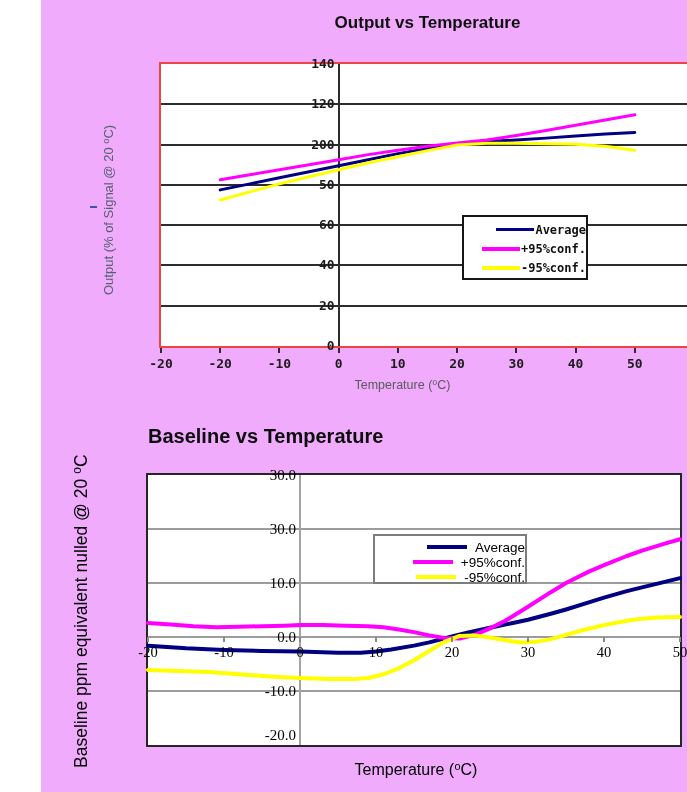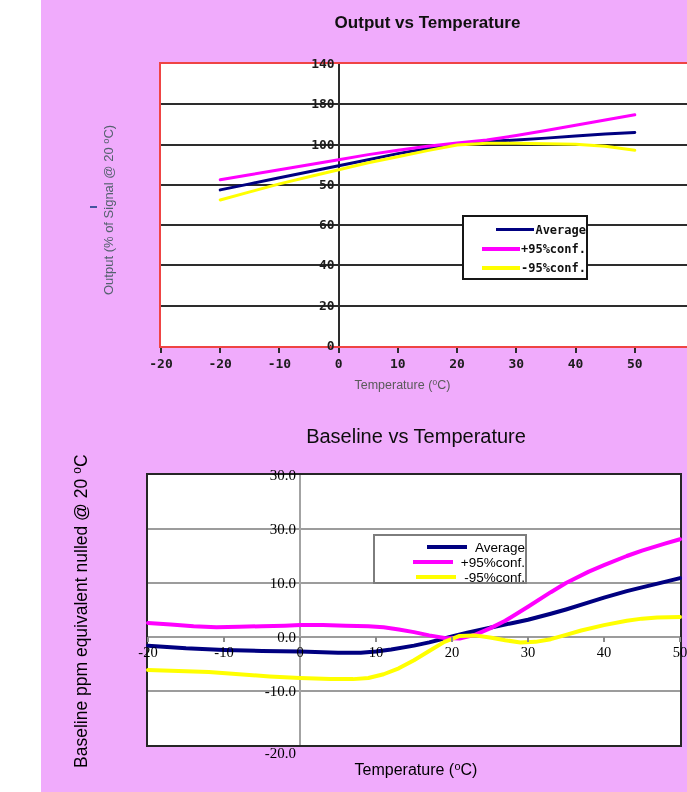--- a/index.html
+++ b/index.html
@@ -37,22 +37,22 @@
   .c0 .legend-swatch{width:38px;}
   .c0 .legend-label{font-family:"DejaVu Sans Mono","Liberation Mono",monospace;
         font-weight:bold;font-size:12px;color:#111;margin-left:1px;}
   .c0 .axis-title-x{left:95px;top:377px;width:533px;text-align:center;
         font-size:12.5px;color:#5a5a5a;}
   .c0 .axis-title-y{left:60px;top:120px;height:180px;font-size:13px;color:#54616e;}
   .c0 polyline{stroke-width:3;}
   .stray-dash{position:absolute;left:49px;top:206px;width:7px;height:2px;background:#44539f;}
 
   
-  .c1 .chart-title{left:107px;top:425px;width:536px;text-align:center;
-        font-size:20px;font-weight:normal;color:#0d0d0d;}
+  .c1 .chart-title{left:107px;top:425px;width:536px;text-align:left;
+        font-size:20px;font-weight:bold;color:#0d0d0d;}
   .c1 .plot{left:105px;top:473px;width:536px;height:274px;border:2px solid #262626;background:#fff;}
   .c1 .gridline-h{height:1.5px;background:#9c9c9c;}
   .c1 .vline{width:2px;background:#a3a3a3;}
   .c1 .ylabel{font-family:"Liberation Serif","DejaVu Serif",serif;
         font-size:15px;color:#000;width:60px;text-align:right;z-index:2;}
   .c1 .xlabel{font-family:"Liberation Serif","DejaVu Serif",serif;
         font-size:14.5px;color:#000;width:44px;text-align:center;z-index:2;}
   .c1 .xtick{width:1.5px;height:5px;background:#8a8a8a;}
   .c1 .legend{left:225px;top:59px;width:154px;height:50px;border:2px solid #7d7d7d;
         padding:4px 0 0 13px;box-sizing:border-box;}
@@ -80,22 +80,22 @@
           <div class="gridline-h" style="top: 39.2857px;"></div>
           <div class="gridline-h" style="top: 79.5714px;"></div>
           <div class="gridline-h" style="top: 119.857px;"></div>
           <div class="gridline-h" style="top: 160.143px;"></div>
           <div class="gridline-h" style="top: 200.429px;"></div>
           <div class="gridline-h" style="top: 240.714px;"></div>
         </div>
       <div class="vline" style="left: 176.667px;"></div>
       <div class="ylabels-layer">
           <div class="ylabel" style="left: 113.667px; top: -8px;">140</div>
-          <div class="ylabel" style="left: 113.667px; top: 32.2857px;">180</div>
-          <div class="ylabel" style="left: 113.667px; top: 72.5714px;">100</div>
+          <div class="ylabel" style="left: 113.667px; top: 32.2857px;">120</div>
+          <div class="ylabel" style="left: 113.667px; top: 72.5714px;">200</div>
           <div class="ylabel" style="left: 113.667px; top: 112.857px;">50</div>
           <div class="ylabel" style="left: 113.667px; top: 153.143px;">60</div>
           <div class="ylabel" style="left: 113.667px; top: 193.429px;">40</div>
           <div class="ylabel" style="left: 113.667px; top: 233.714px;">20</div>
           <div class="ylabel" style="left: 113.667px; top: 274px;">0</div>
         </div>
       <svg class="series-svg" preserveAspectRatio="none" viewBox="-30 0 90 140">
           <polyline points="-20,62.5 -15,59.5 -10,56.5 -5,53.5 0,50.5 5,47.5 10,44.5 15,42 20,39.7 25,38.5 30,37.7 35,36.8 40,35.8 45,34.8 50,34" fill="none" stroke="#000080" stroke-linejoin="round" stroke-linecap="round" vector-effect="non-scaling-stroke"></polyline>
           <polyline points="-20,57.5 -15,55 -10,52.5 -5,50 0,47.5 5,45 10,42.8 15,40.8 20,39.2 25,37.7 30,35.5 35,33 40,30.400000000000006 45,27.799999999999997 50,25.200000000000003" fill="none" stroke="#ff00ff" stroke-linejoin="round" stroke-linecap="round" vector-effect="non-scaling-stroke"></polyline>
           <polyline points="-20,67.5 -15,63.5 -10,59.5 -5,56 0,52.5 5,49 10,46 15,43 20,40.2 25,39.400000000000006 30,39.400000000000006 35,39.599999999999994 40,39.900000000000006 45,40.8 50,42.8" fill="none" stroke="#ffff00" stroke-linejoin="round" stroke-linecap="round" vector-effect="non-scaling-stroke"></polyline>
@@ -156,21 +156,21 @@
           <div class="gridline-h" style="top: 161px;"></div>
           <div class="gridline-h" style="top: 215px;"></div>
         </div>
       <div class="vline" style="left: 151px;"></div>
       <div class="ylabels-layer">
           <div class="ylabel" style="left: 88px; top: -8px;">30.0</div>
           <div class="ylabel" style="left: 88px; top: 46px;">30.0</div>
           <div class="ylabel" style="left: 88px; top: 100px;">10.0</div>
           <div class="ylabel" style="left: 88px; top: 154px;">0.0</div>
           <div class="ylabel" style="left: 88px; top: 208px;">-10.0</div>
-          <div class="ylabel" style="left: 88px; top: 270px;">-20.0</div>
+          <div class="ylabel" style="left: 88px; top: 252px;">-20.0</div>
         </div>
       <svg class="series-svg" preserveAspectRatio="none" viewBox="-20 0 70 50">
           <polyline points="-20,31.6 -15,32.1 -10,32.4 -5,32.6 0,32.7 5,32.9 8,32.9 10,32.7 12,32.3 15,31.6 17,31 20,29.9 22,29.2 25,28.3 28,27.4 30,26.8 33,25.7 35,24.9 38,23.6 40,22.7 43,21.5 45,20.8 48,19.8 50,19.1" fill="none" stroke="#000080" stroke-linejoin="round" stroke-linecap="round" vector-effect="non-scaling-stroke"></polyline>
           <polyline points="-20,27.4 -17,27.7 -14,28 -11,28.2 -8,28.1 -5,28 -2,27.9 0,27.8 3,27.8 6,27.9 9,28 11,28.2 13,28.6 15,29.1 17,29.7 19,30.2 21,30.3 23,29.6 25,28.4 27,27 30,24.4 33,21.7 35,20 38,17.9 40,16.7 43,15 45,14 48,12.7 50,11.899999999999999" fill="none" stroke="#ff00ff" stroke-linejoin="round" stroke-linecap="round" vector-effect="non-scaling-stroke"></polyline>
           <polyline points="-20,36.1 -16,36.3 -12,36.5 -8,36.9 -4,37.3 0,37.6 4,37.8 7,37.8 9,37.6 11,36.9 13,35.8 15,34.3 17,32.6 19,30.9 21,29.8 23,29.7 25,30.1 27,30.6 29,31 31,30.9 33,30.4 35,29.6 37,28.8 40,27.8 43,27 45,26.6 47,26.4 50,26.3" fill="none" stroke="#ffff00" stroke-linejoin="round" stroke-linecap="round" vector-effect="non-scaling-stroke"></polyline>
         </svg>
       <div class="ticks-layer">
           <div class="xtick" style="left: -1px; top: 162px;"></div>
           <div class="xtick" style="left: 75px; top: 162px;"></div>
           <div class="xtick" style="left: 151px; top: 162px;"></div>

